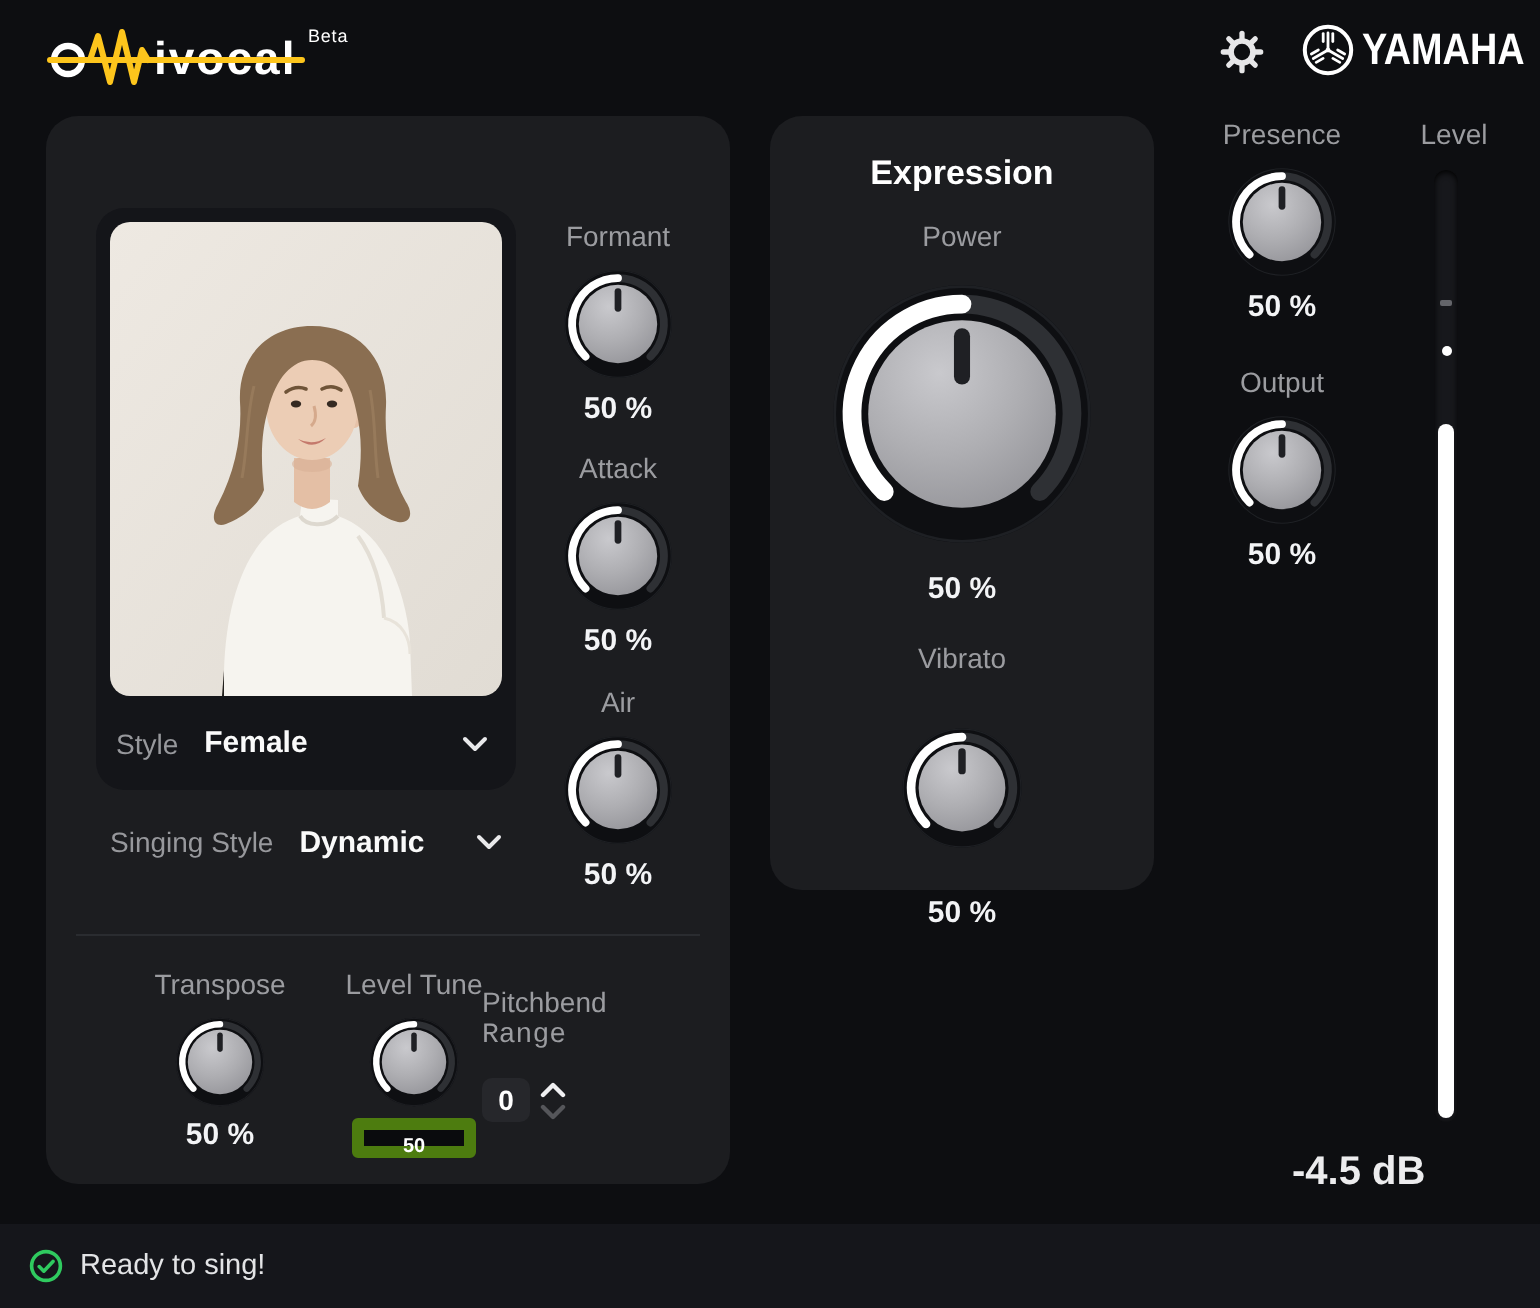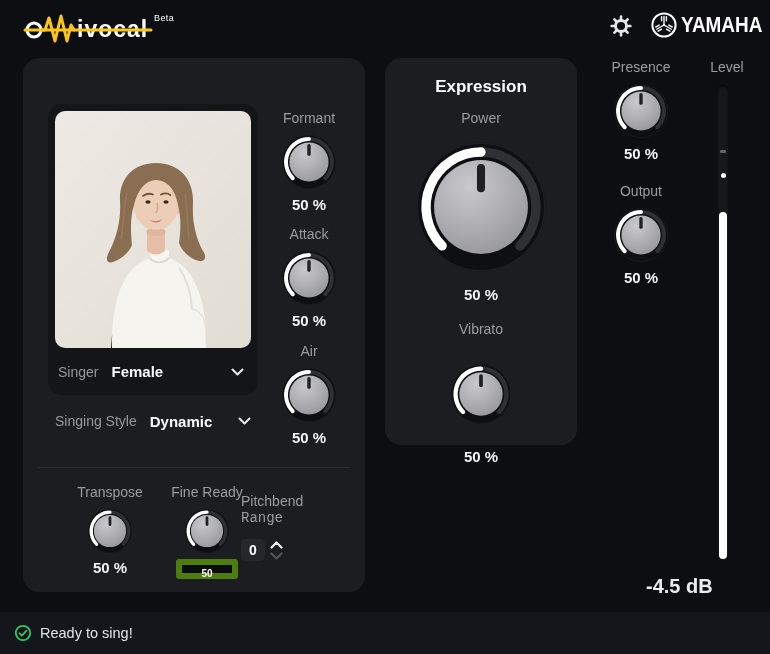--- a/index.html
+++ b/index.html
@@ -174,21 +174,21 @@
           <path d="M130,84 C133,100 132,114 134,128" stroke="#9a7d5e" stroke-width="1.5" fill="none" opacity="0.8"></path>
           <path d="M88,85 q5,-3.5 10,-1.5" stroke="#6f5438" stroke-width="1.8" fill="none" stroke-linecap="round"></path>
           <path d="M106,83.5 q5,-2.5 9.5,0.5" stroke="#6f5438" stroke-width="1.8" fill="none" stroke-linecap="round"></path>
           <ellipse cx="93" cy="91" rx="2.6" ry="1.7" fill="#352a22"></ellipse>
           <ellipse cx="111" cy="91" rx="2.6" ry="1.7" fill="#352a22"></ellipse>
           <path d="M102,92 q2,7 -1.5,10" stroke="#d5a98c" stroke-width="1.5" fill="none"></path>
           <path d="M94,108.5 q7,3.5 14,-0.5 q-6.5,6.5 -14,0.5 Z" fill="#c4796c"></path>
         </svg>
       </div>
       <div class="dd-row">
-        <span class="dd-label">Singer</span>
+        <span class="dd-label">Style</span>
         <span class="dd-value">Female</span>
         <svg class="dd-chev" width="13" height="8" viewBox="0 0 13 8">
           <polyline points="1.5,1.5 6.5,6.5 11.5,1.5" fill="none" stroke="#e9e9eb" stroke-width="2" stroke-linecap="round" stroke-linejoin="round"></polyline>
         </svg>
       </div>
     </div>
 
     <div class="style-row">
       <span class="dd-label">Singing Style</span>
       <span class="dd-value">Dynamic</span>
@@ -222,21 +222,21 @@
     <div class="divider"></div>
 
     <div class="kgroup" style="left:37px; top:426px; width:100px;">
       <div class="klabel">Transpose</div>
       <svg class="knob k46" viewBox="0 0 100 100">
           <use href="#knobg"></use>
         </svg>
       <div class="kvalue mt6">50 %</div>
     </div>
     <div class="kgroup" style="left:134px; top:426px; width:100px;">
-      <div class="klabel">Fine Ready</div>
+      <div class="klabel">Level Tune</div>
       <svg class="knob k46" viewBox="0 0 100 100">
           <use href="#knobg"></use>
         </svg>
       <div class="ft-box">50</div>
     </div>
     <div class="pb-group">
       <div class="klabel">Pitchbend</div>
       <div class="klabel" style="margin-top:1px;font-family:Liberation Mono, monospace;">Range</div>
       <div class="pb-row">
         <div class="pb-box">0</div>

